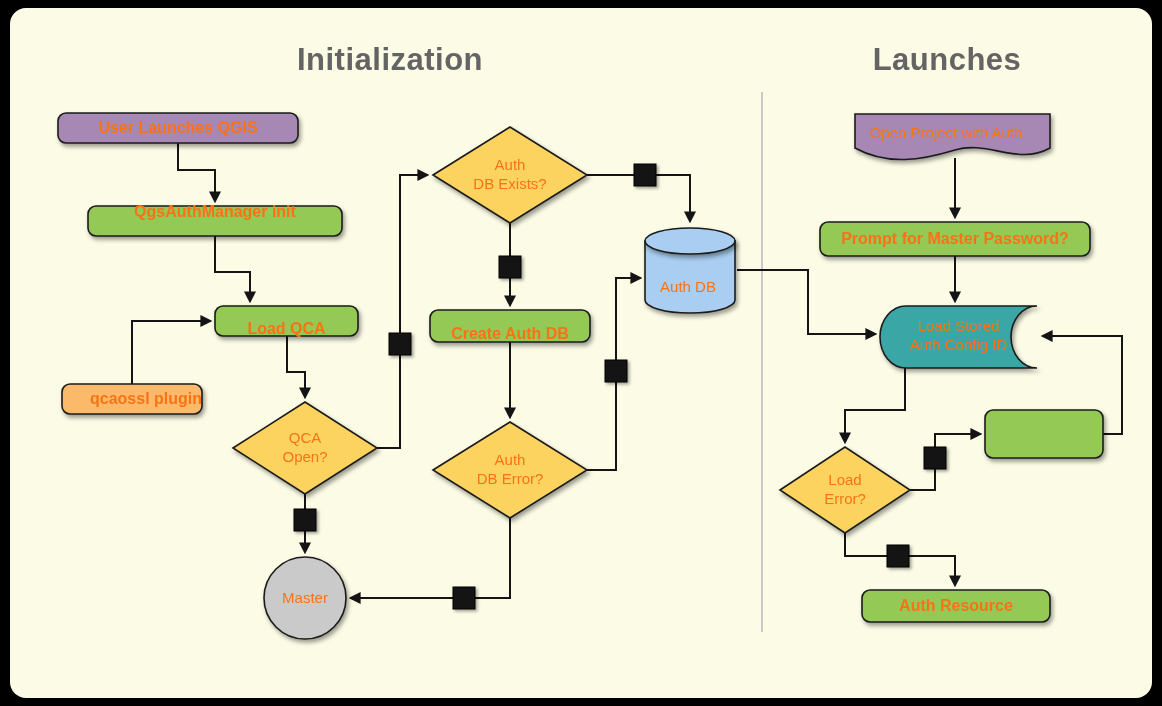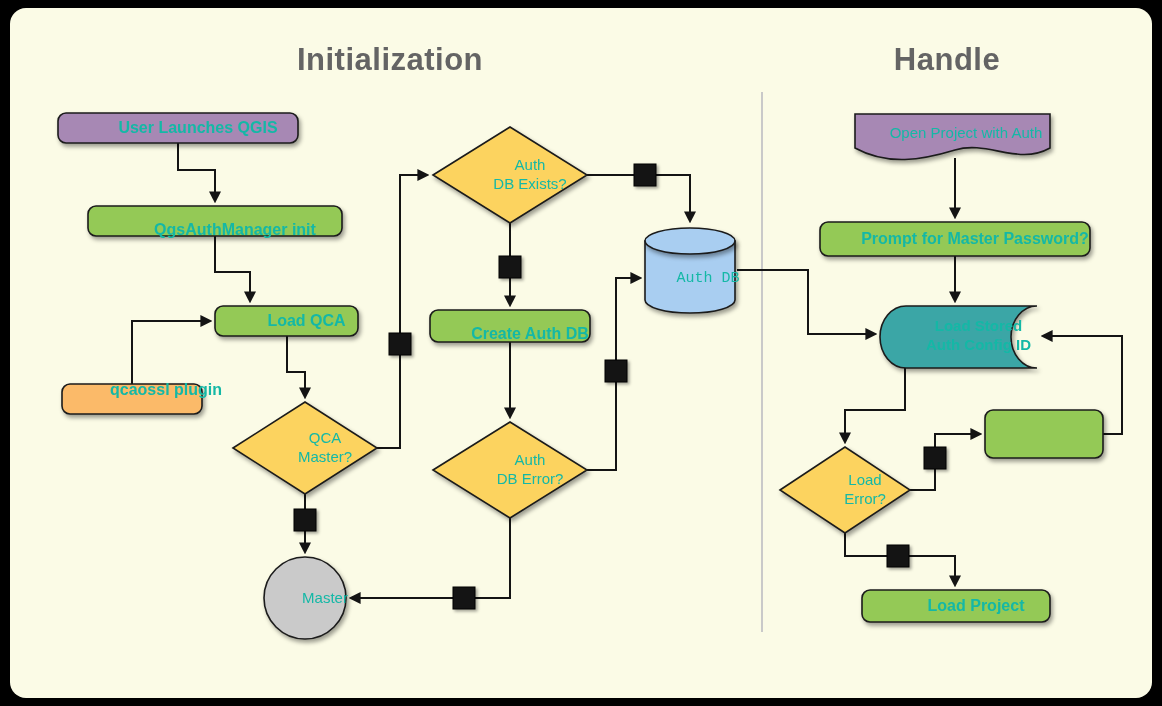--- a/index.html
+++ b/index.html
@@ -5,21 +5,21 @@
   html,body{margin:0;padding:0;background:#000;}
   .stage{position:relative;width:1162px;height:706px;background:#000;overflow:hidden;
          font-family:"Liberation Sans",sans-serif;border-radius:19px;}
   .panel{position:absolute;left:10px;top:8px;width:1142px;height:690px;
          background:#FBFBE6;border-radius:16px;}
   svg.diagram{position:absolute;left:0;top:0;width:1162px;height:706px;}
   svg .shape{stroke:#1b1b1b;stroke-width:1.6;filter:drop-shadow(2px 3px 2px rgba(0,0,0,0.38));}
   svg .edge{fill:none;stroke:#141414;stroke-width:2;}
   svg .sq{stroke:#000;stroke-width:1;filter:drop-shadow(2px 2px 1.5px rgba(0,0,0,0.35));}
   .label{position:absolute;display:flex;align-items:center;justify-content:center;
-         text-align:center;white-space:pre-line;color:#14b8a6;line-height:1.25;font-size:15px;padding-left:20px;}
+         text-align:center;white-space:pre-line;color:#f97316;line-height:1.25;font-size:15px;}
   .label.bold{font-weight:bold;font-size:16px;}
   .title{position:absolute;display:flex;align-items:center;justify-content:center;
          font-weight:bold;font-size:31px;color:#646464;letter-spacing:0.5px;}
 </style>
 </head>
 <body>
 
 <div class="stage">
   <div class="panel"></div>
 
@@ -73,35 +73,35 @@
     <ellipse class="shape" cx="690" cy="241" rx="45" ry="13" fill="#A9CEF1"></ellipse>
     <path class="shape" d="M855,114 L1050,114 L1050,148 C1018,166 988,140 955,150 C922,160 888,166 855,148 Z" fill="#A788B4"></path>
     <rect class="shape" x="820" y="222" width="270" height="34" rx="8" fill="#94C956"></rect>
     <path class="shape" d="M1037,306 L906,306 A26,31 0 0 0 906,368 L1037,368 A26,31 0 0 1 1037,306 Z" fill="#3BA6A6"></path>
     <rect class="shape" x="985" y="410" width="118" height="48" rx="8" fill="#94C956"></rect>
     <polygon class="shape" points="780,490 845,447 910,490 845,533" fill="#FCD35F"></polygon>
     <rect class="shape" x="862" y="590" width="188" height="32" rx="8" fill="#94C956"></rect>
   </svg>
 
   <div class="title" style="left:190px;top:40px;width:400px;height:40px;">Initialization</div>
-  <div class="title" style="left:797px;top:40px;width:300px;height:40px;">Handle</div>
+  <div class="title" style="left:797px;top:40px;width:300px;height:40px;">Launches</div>
 
   <div class="label bold" style="left:58px;top:113px;width:240px;height:30px;">User Launches QGIS</div>
-  <div class="label bold" style="left:88px;top:215px;width:254px;height:30px;">QgsAuthManager init</div>
-  <div class="label bold" style="left:215px;top:306px;width:143px;height:30px;">Load QCA</div>
-  <div class="label bold" style="left:62px;top:375px;width:168px;height:30px;">qcaossl plugin</div>
+  <div class="label bold" style="left:88px;top:197px;width:254px;height:30px;">QgsAuthManager init</div>
+  <div class="label bold" style="left:215px;top:314px;width:143px;height:30px;">Load QCA</div>
+  <div class="label bold" style="left:62px;top:384px;width:168px;height:30px;">qcaossl plugin</div>
   <div class="label" style="left:233px;top:402px;width:144px;height:92px;">QCA
-Master?</div>
+Open?</div>
   <div class="label" style="left:264px;top:557px;width:82px;height:82px;">Master</div>
   <div class="label" style="left:433px;top:127px;width:154px;height:96px;">Auth
 DB Exists?</div>
   <div class="label bold" style="left:430px;top:310px;width:160px;height:48px;">Create Auth DB</div>
   <div class="label" style="left:433px;top:422px;width:154px;height:96px;">Auth
 DB Error?</div>
-  <div class="label" style="left:645px;top:252px;width:86px;height:55px;font-family:Liberation Mono, monospace;">Auth DB</div>
+  <div class="label" style="left:645px;top:260px;width:86px;height:55px;">Auth DB</div>
   <div class="label" style="left:855px;top:113px;width:182px;height:40px;">Open Project with Auth</div>
   <div class="label bold" style="left:820px;top:222px;width:270px;height:34px;">Prompt for Master Password?</div>
-  <div class="label" style="left:880px;top:305px;width:157px;height:62px;font-weight:bold;">Load Stored
+  <div class="label" style="left:880px;top:305px;width:157px;height:62px;">Load Stored
 Auth Config ID</div>
   <div class="label" style="left:780px;top:447px;width:130px;height:86px;">Load
 Error?</div>
-  <div class="label bold" style="left:862px;top:590px;width:188px;height:32px;">Load Project</div>
+  <div class="label bold" style="left:862px;top:590px;width:188px;height:32px;">Auth Resource</div>
 </div>
 
 </body></html>

